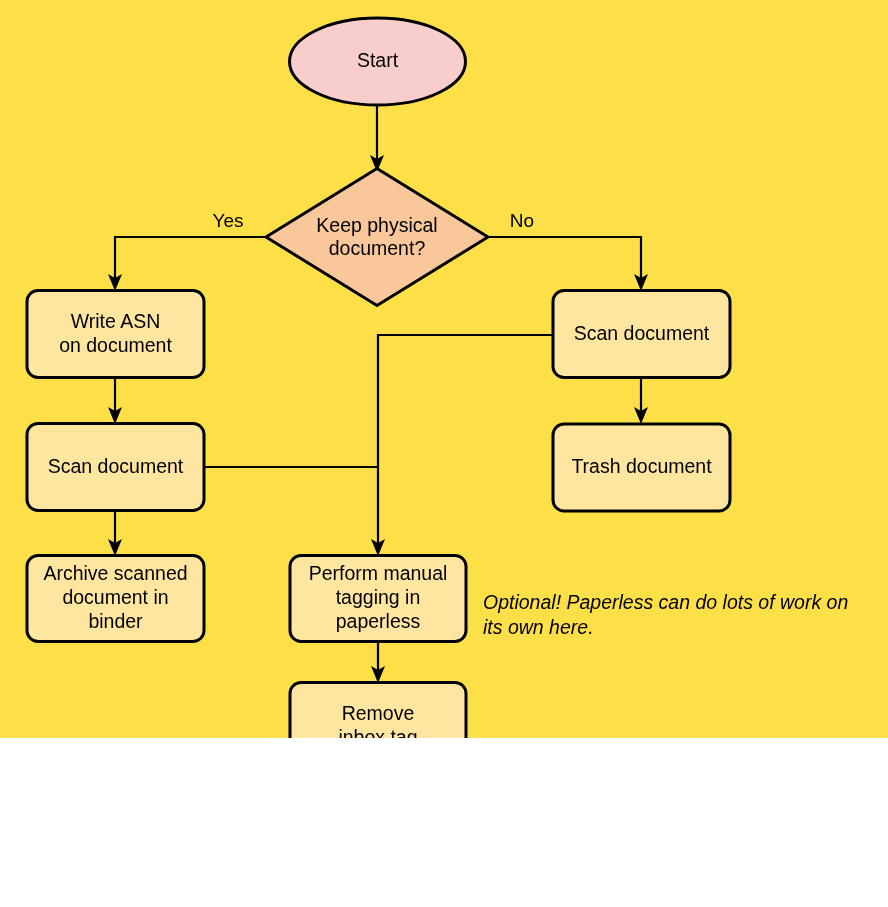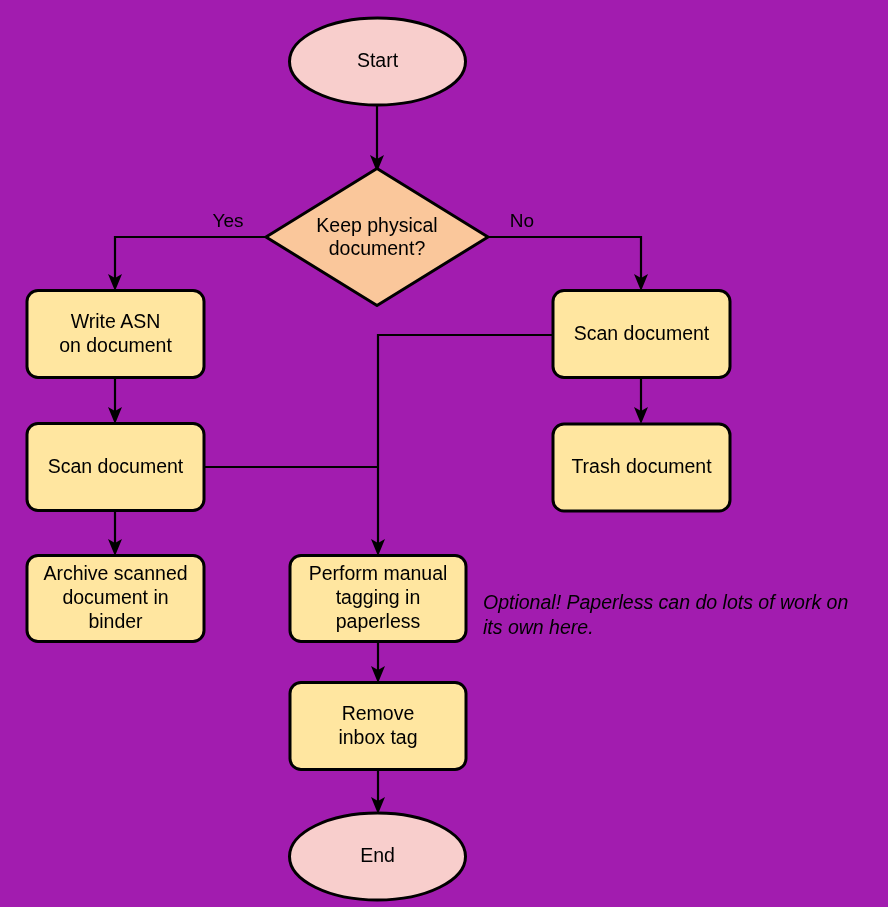--- a/index.html
+++ b/index.html
@@ -7,22 +7,22 @@
     margin: 0;
     padding: 0;
     background: #ffffff;
   }
   body {
     font-family: "Liberation Sans", sans-serif;
   }
   #diagram-root {
     position: relative;
     width: 888px;
-    height: 907px;
-    background: #a21caf;
+    height: 738px;
+    background: #fde047;
     overflow: hidden;
   }
   #flow-svg {
     position: absolute;
     left: 0;
     top: 0;
     width: 888px;
     height: 907px;
     display: block;
   }

